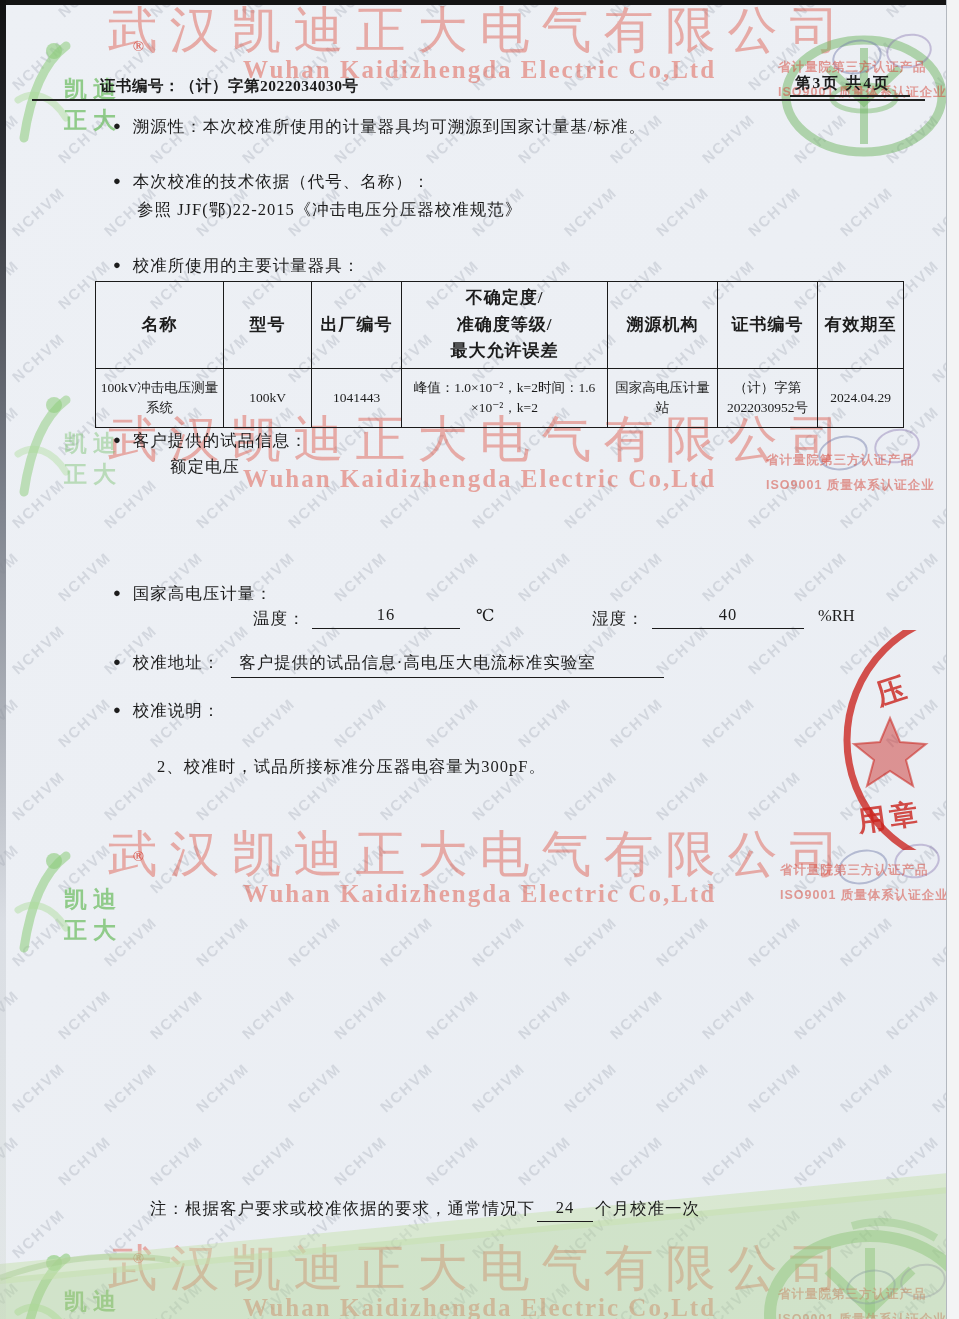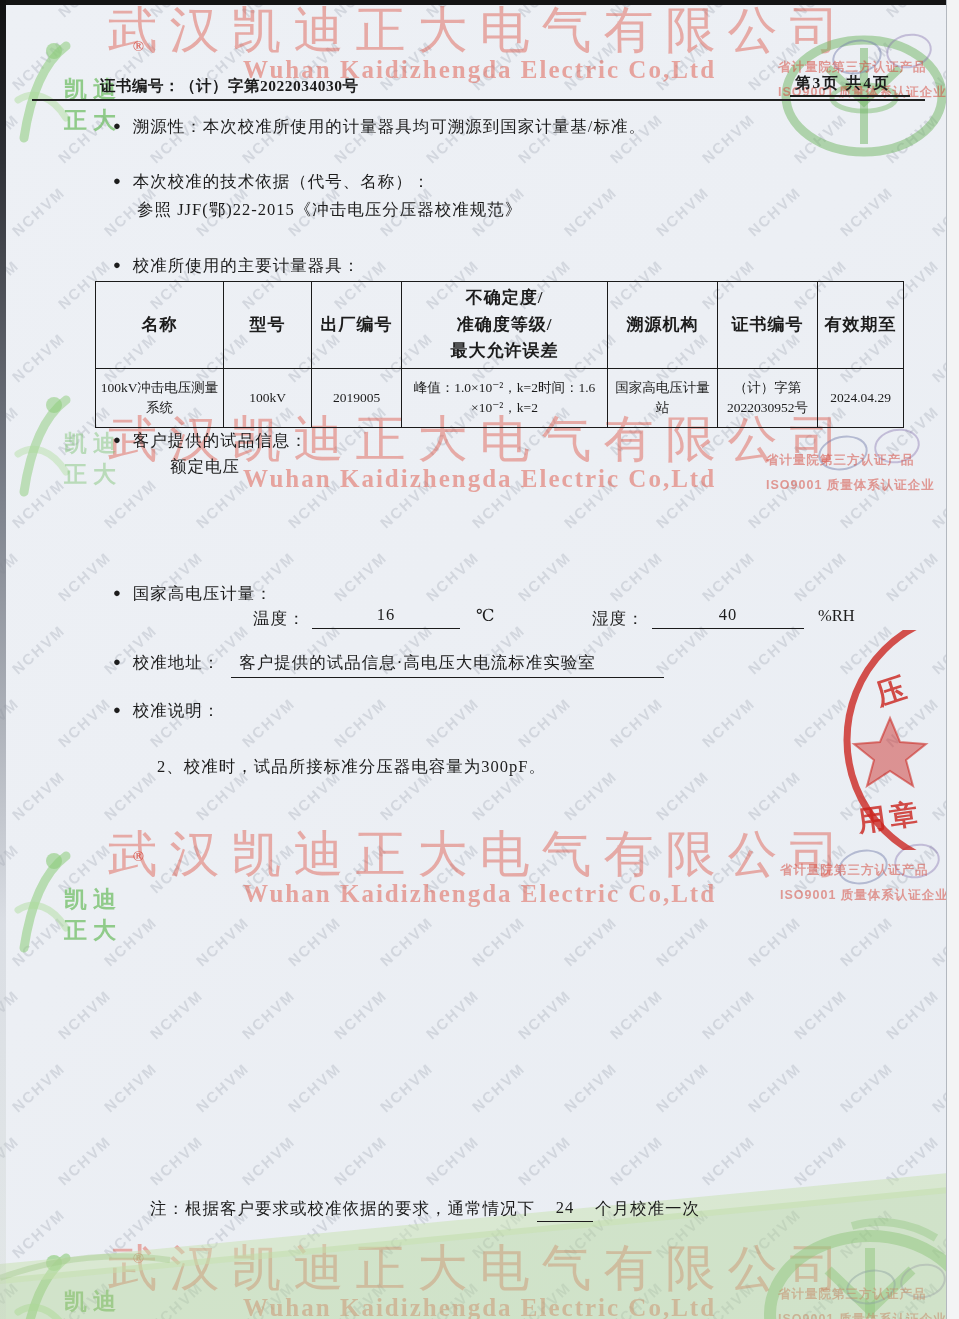--- a/index.html
+++ b/index.html
@@ -433,21 +433,21 @@
           <th>溯源机构</th>
           <th>证书编号</th>
           <th>有效期至</th>
         </tr>
       </thead>
       <tbody>
         <tr>
           <td>100kV冲击电压测量
 系统</td>
           <td>100kV</td>
-          <td>2019005</td>
+          <td>1041443</td>
           <td>峰值：1.0×10⁻²，k=2时间：1.6
 ×10⁻²，k=2</td>
           <td>国家高电压计量
 站</td>
           <td>（计）字第
 2022030952号</td>
           <td>2024.04.29</td>
         </tr>
       </tbody>
     </table>

